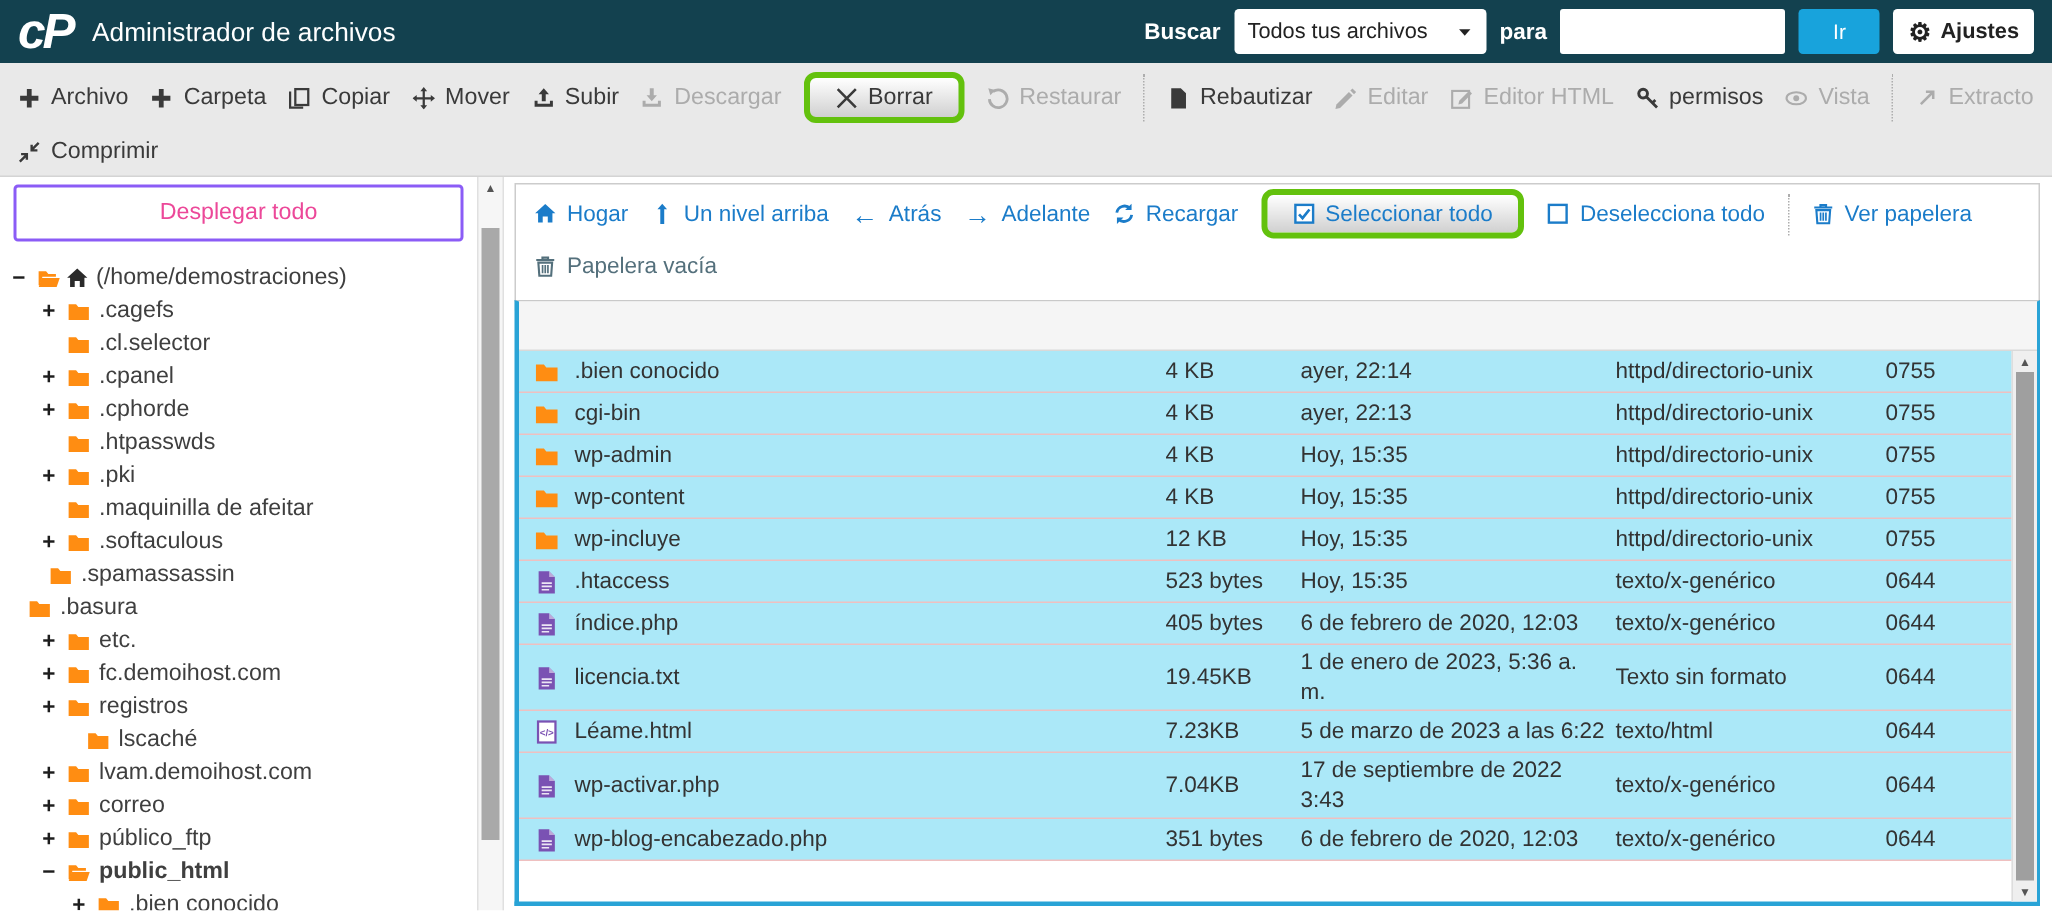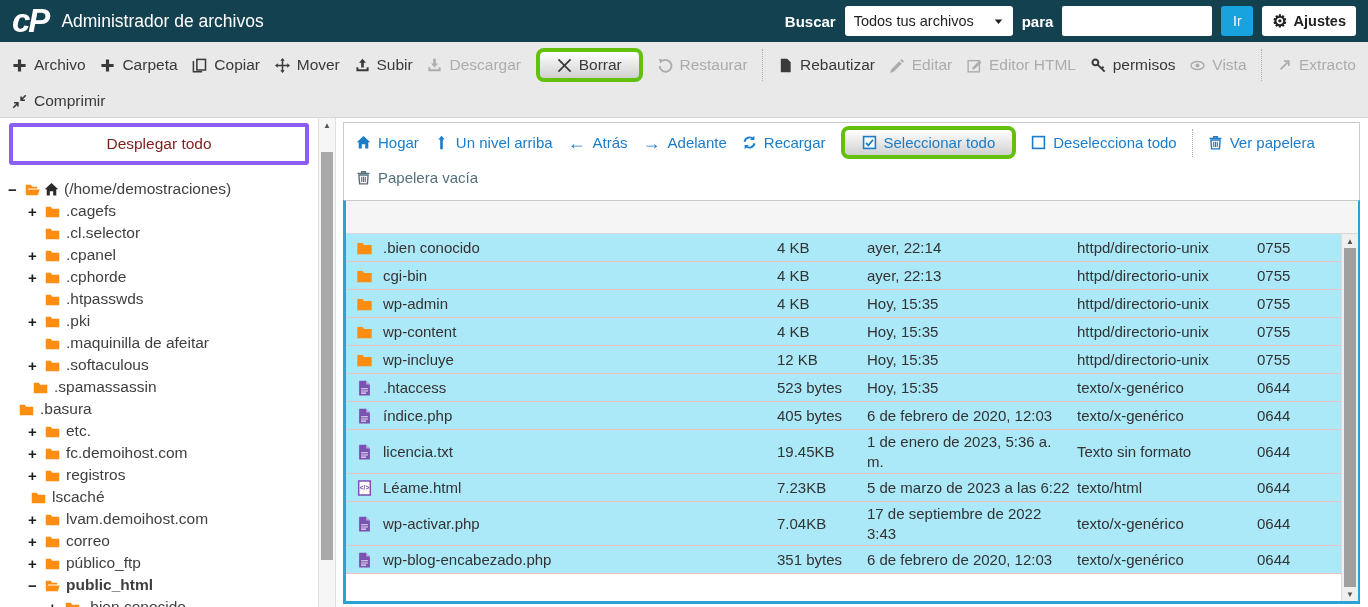--- a/index.html
+++ b/index.html
@@ -9,21 +9,21 @@
   
   .hdr{height:42px;background:#13414f;display:flex;align-items:center;padding:0 12px;gap:9px;box-sizing:border-box}
   .logo{color:#fff;font-style:italic;font-weight:bold;font-size:33px;letter-spacing:-2px;margin-right:4px}
   .app-title{color:#fff;font-size:17.5px}
   .hspacer{flex:1}
   .hlabel{color:#fff;font-weight:bold;font-size:15px}
   .scope{height:30px;background:#fff;border-radius:3px;display:flex;align-items:center;justify-content:space-between;
          padding:0 9px;font-size:14.5px;color:#222;width:168px;box-sizing:border-box;cursor:pointer}
   .scope .ic svg{width:11px;height:11px}
   .srch{width:150px;height:30px;border:none;border-radius:2px;box-sizing:border-box;padding:0 6px;font-size:14px}
-  .go{width:32px;height:30px;background:#18a3dc;color:#fff;border:none;border-radius:3px;font-size:14px;cursor:pointer}
+  .go{width:54px;height:30px;background:#18a3dc;color:#fff;border:none;border-radius:3px;font-size:14px;cursor:pointer}
   .settings{height:30px;background:#fff;border:none;border-radius:3px;display:flex;align-items:center;gap:6px;
             padding:0 10px;font-size:14.5px;color:#222;font-weight:bold;cursor:pointer}
 
   
   .toolbar{background:#e9e9e9;border-bottom:1px solid #d4d4d4;padding:2px 12px 2px;box-sizing:border-box;height:76px}
   .tb-row{display:flex;align-items:center;min-height:42px;justify-content:space-between}
   .tb-row.r2{min-height:30px;justify-content:flex-start;gap:26px}
   .tb-item{display:flex;align-items:center;gap:7px;font-size:15.5px;color:#3a3a3a;cursor:pointer;white-space:nowrap}
   .tb-item.disabled{color:#acacac;cursor:default}
   .sep{width:0;border-left:1px dotted #adadad;height:32px;align-self:center}
@@ -32,22 +32,22 @@
 
   
   .ic{display:inline-flex;align-items:center;justify-content:center;flex:none}
   .ic svg{width:15px;height:15px;display:block;fill:currentColor}
   .ic.tg{font-size:17px;line-height:1;font-weight:bold}
   .ic-folder,.ic-folder-open{color:#ff8d12}
   .ic-file-text{color:#7a52b3}
 
   
   .sidebar{position:absolute;left:0;top:118px;width:318px;bottom:0;background:#fff;overflow:hidden}
-  .expand-btn{margin:5px 9px 0;height:34px;background:#fff;border:4px solid #8b5cf6;border-radius:3px;
-              display:flex;align-items:center;justify-content:center;font-size:15.5px;color:#7f1d1d;cursor:pointer}
+  .expand-btn{margin:5px 9px 0;height:34px;background:#fff;border:2px solid #8b5cf6;border-radius:3px;
+              display:flex;align-items:center;justify-content:center;font-size:15.5px;color:#ec4899;cursor:pointer}
   .tree{margin-top:13px;font-size:15.5px;color:#3f3f3f}
   .tree-row{display:flex;align-items:center;gap:5px;height:22px;cursor:pointer;white-space:nowrap}
   .tree-row .toggle{width:13px;text-align:center;font-weight:bold;font-size:15px;color:#1d1d1d}
   .tree-row .ic svg{width:17px;height:15px}
   .tree-row.bold .tlabel{font-weight:bold}
   .tree-row .ic-home{color:#2b2b2b;margin-left:-2px}
   .tree-row .ic-home svg{width:15px}
 
   
   .vscroll{position:absolute;left:318px;top:118px;bottom:0;width:18px;background:#f6f6f6;
@@ -394,21 +394,21 @@
       <div class="tree-row" style="padding-left: 26px;">
         <span class="toggle">+</span>
         <span class="ic ic-folder">
           <svg viewBox="0 0 16 16">
             <path d="M.8 3h5.3l1.6 2h7.5v9.2H.8z"></path>
           </svg>
         </span>
 
         <span class="tlabel">registros</span>
       </div>
-      <div class="tree-row" style="padding-left: 12px;">
+      <div class="tree-row" style="padding-left: 39px;">
         <span class="toggle"></span>
         <span class="ic ic-folder">
           <svg viewBox="0 0 16 16">
             <path d="M.8 3h5.3l1.6 2h7.5v9.2H.8z"></path>
           </svg>
         </span>
 
         <span class="tlabel">lscaché</span>
       </div>
       <div class="tree-row" style="padding-left: 26px;">

